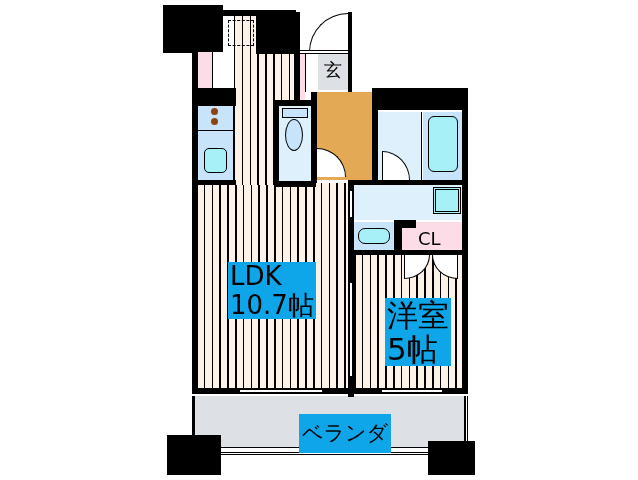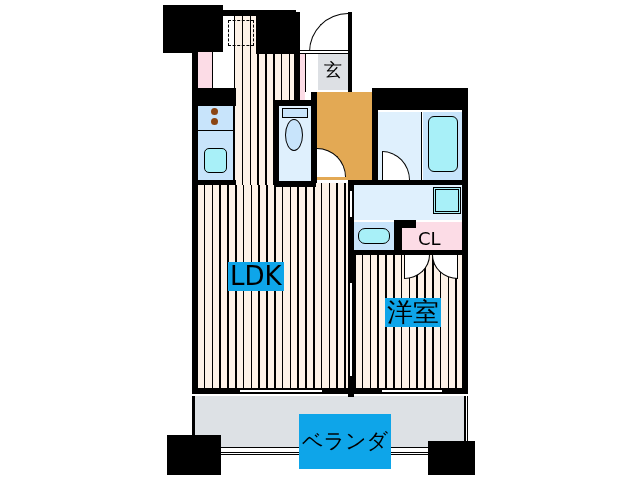--- a/index.html
+++ b/index.html
@@ -2,22 +2,22 @@
 <html><head>
 <meta charset="utf-8">
 <style>
   html,body{margin:0;padding:0;background:#fff;}
   body{width:638px;height:480px;position:relative;overflow:hidden;font-family:"DejaVu Sans",sans-serif;}
   .abs{position:absolute;box-sizing:border-box;}
   .blk{background:#000;}
   .stripes{background-color:#fdf2e8;background-image:repeating-linear-gradient(90deg,#000 0,#000 1.5px,transparent 1.5px,transparent 7.8px);}
   .label{position:absolute;background:#0ea5e9;color:#000;line-height:1.1;white-space:nowrap;}
   .lbl-ldk{left:228px;top:262px;font-size:26px;padding:0 2px;}
-  .lbl-yoshitsu{left:385px;top:298px;font-size:26px;padding:0 2px;}
-  .lbl-veranda{left:299px;top:414px;font-size:21px;padding:16px 3px;}
+  .lbl-yoshitsu{left:385px;top:298px;font-size:31px;padding:0 2px;}
+  .lbl-veranda{left:299px;top:414px;font-size:21px;padding:8px 3px;}
   .lbl-genkan{left:324px;top:60px;font-size:18px;background:transparent;}
   .lbl-cl{left:418px;top:229px;font-size:18px;background:transparent;}
   .door-arc{position:absolute;border:1.2px solid #000;background:#fff;}
 </style>
 </head>
 <body>
 
 <div class="abs" style="left:193px;top:396px;width:272px;height:52px;background:#dde1e5;border:1.5px solid #000;border-top:none;"></div>
 <div class="abs" style="left:193px;top:452px;width:272px;height:3px;border-top:1px solid #000;border-bottom:1px solid #000;"></div>
 <div class="abs" style="left:192px;top:396px;width:3px;height:60px;border-left:1px solid #000;border-right:1px solid #000;"></div>
@@ -95,16 +95,18 @@
 
 <div class="abs stripes" style="left:354px;top:255px;width:108px;height:133px;"></div>
 <div class="abs" style="left:404px;top:255px;width:26px;height:24px;border:1px solid #000;border-top:none;border-radius:0 0 100% 0;background:#fff;"></div>
 <div class="abs" style="left:432px;top:255px;width:26px;height:24px;border:1px solid #000;border-top:none;border-radius:0 0 0 100%;background:#fff;"></div>
 <div class="abs blk" style="left:348px;top:388px;width:120px;height:6px;"></div>
 <div class="abs" style="left:382px;top:389px;width:60px;height:4px;background:#fff;border-top:1px solid #000;border-bottom:1px solid #000;"></div>
 <div class="abs" style="left:349px;top:282px;width:4px;height:95px;background:#fff;border:1px solid #000;"></div>
 
 <div class="label lbl-ldk">
   <div>LDK</div>
+  <div>10.7帖</div>
 </div>
 <div class="label lbl-yoshitsu">
   <div>洋室</div>
+  <div>5帖</div>
 </div>
 
 </body></html>

